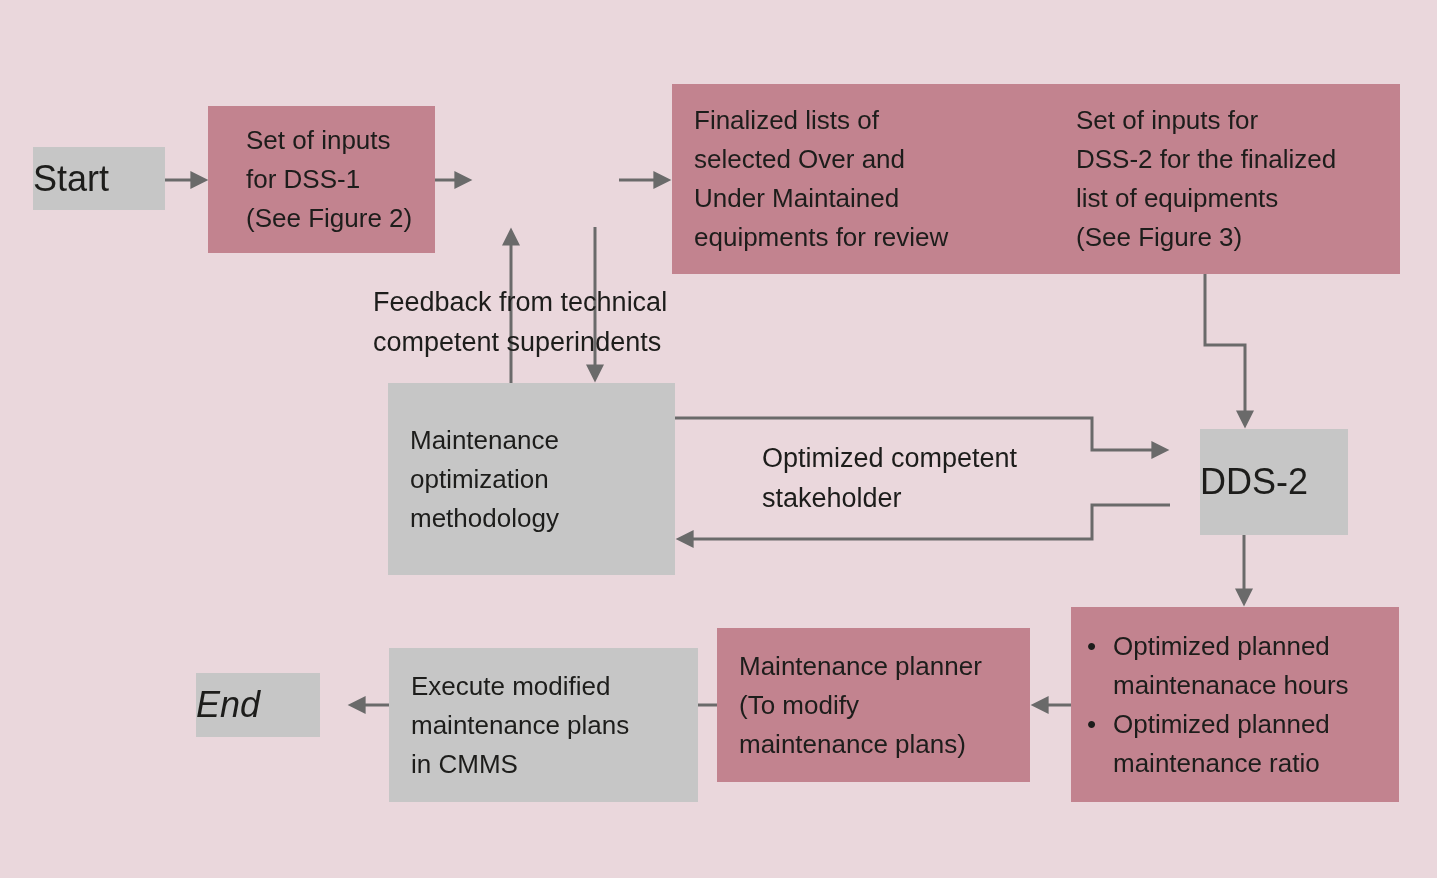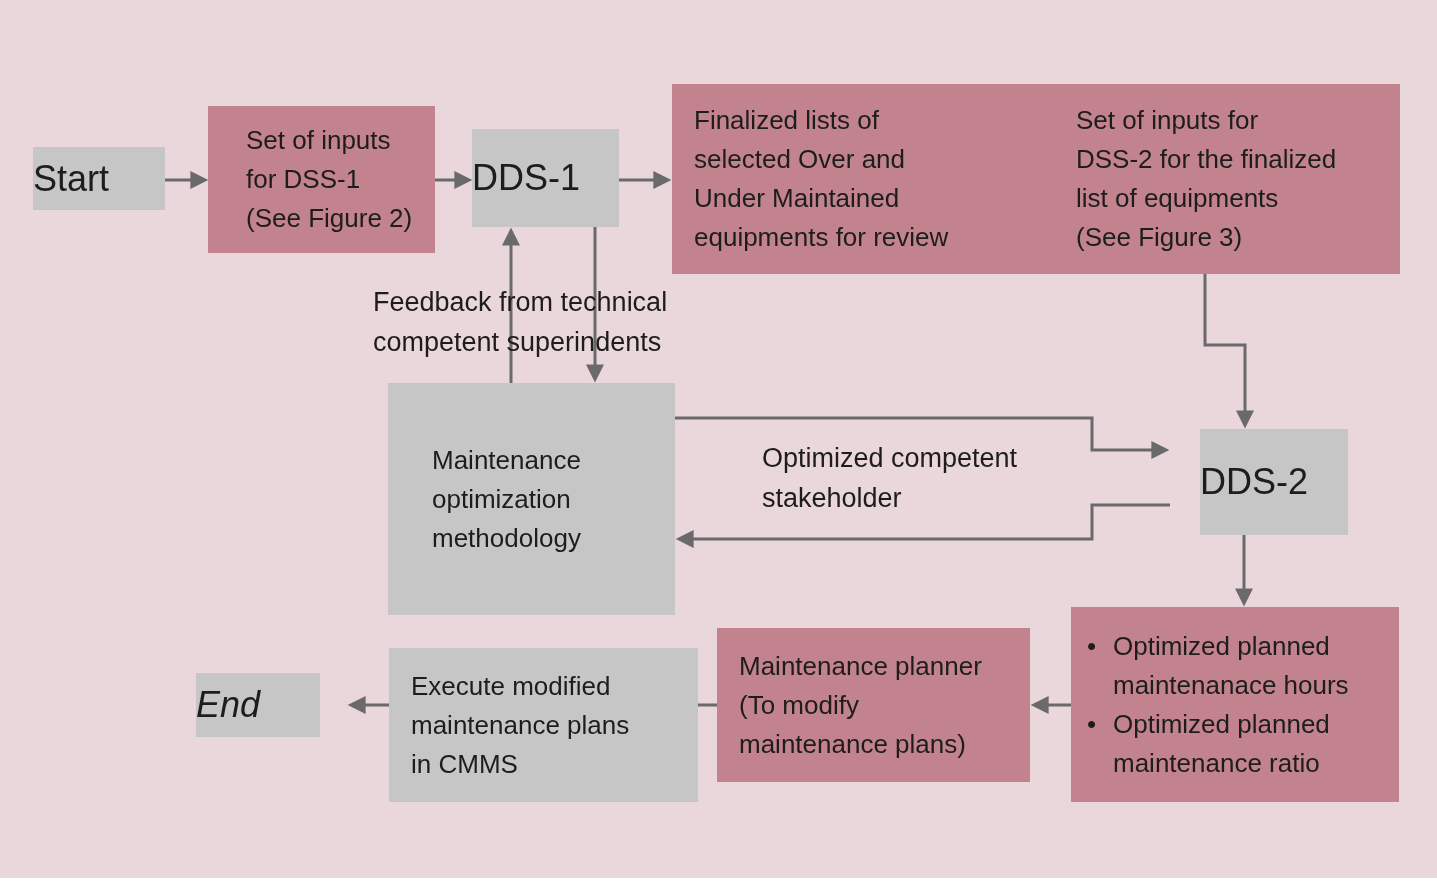--- a/index.html
+++ b/index.html
@@ -102,39 +102,36 @@
   <div class="node gray" style="left:33px; top:147px; width:132px; height:63px;">
     <div class="title-text">Start</div>
   </div>
 
   <div class="node pink" style="left:208px; top:106px; width:227px; height:147px;padding-left:16px;">
     <div class="body-text">Set of inputs
 for DSS-1
 (See Figure 2)</div>
   </div>
 
-  <div class="node gray" style="left:472px; top:129px; width:147px; height:98px;">
-    <div class="title-text">DDS-1</div>
-  </div>
 
   <div class="node pink" style="left:672px; top:84px; width:386px; height:190px;">
     <div class="body-text">Finalized lists of
 selected Over and
 Under Maintained
 equipments for review</div>
   </div>
 
   <div class="node pink" style="left:1054px; top:84px; width:346px; height:190px;">
     <div class="body-text">Set of inputs for
 DSS-2 for the finalized
 list of equipments
 (See Figure 3)</div>
   </div>
 
-  <div class="node gray" style="left:388px; top:383px; width:287px; height:232px;padding-left:22px;">
+  <div class="node gray" style="left:388px; top:383px; width:287px; height:192px;">
     <div class="body-text">Maintenance
 optimization
 methodology</div>
   </div>
 
   <div class="node gray" style="left:1200px; top:429px; width:148px; height:106px;">
     <div class="title-text">DDS-2</div>
   </div>
 
   <div class="node pink" style="left:1071px; top:607px; width:328px; height:195px; justify-content:center; padding-left:16px; padding-right:4px;">

